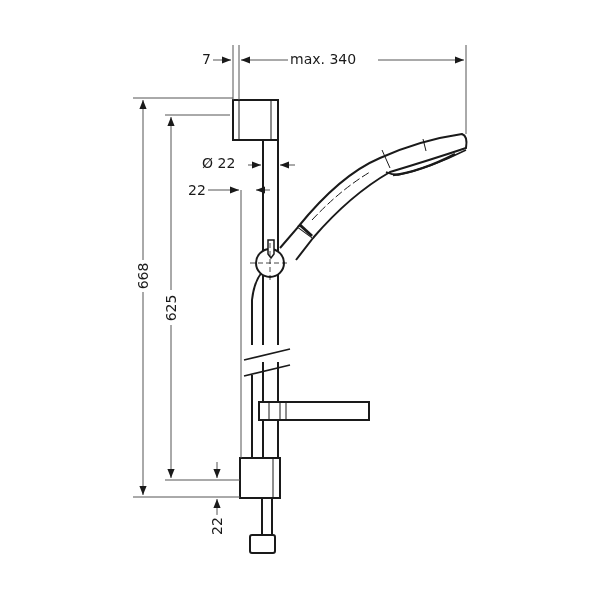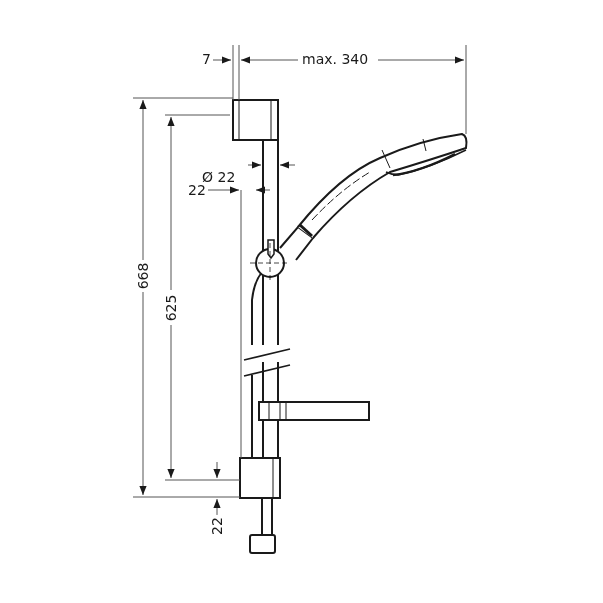--- a/index.html
+++ b/index.html
@@ -100,18 +100,18 @@
     <line x1="165" y1="480" x2="240" y2="480"></line>
     <line x1="171" y1="117" x2="171" y2="290" marker-start="url(#arr)"></line>
     <line x1="171" y1="325" x2="171" y2="478" marker-end="url(#arr)"></line>
 
     <line x1="217" y1="462" x2="217" y2="478" marker-end="url(#arr)"></line>
     <line x1="217" y1="515" x2="217" y2="499" marker-end="url(#arr)"></line>
   </g>
 </svg>
 
 <div class="lbl" style="left:200px;top:51px;">7</div>
-<div class="lbl" style="left:300px;top:51px;text-align:right;">max. 340</div>
-<div class="lbl" style="left:200px;top:169px;">Ø 22</div>
+<div class="lbl" style="left:288px;top:51px;text-align:right;">max. 340</div>
+<div class="lbl" style="left:200px;top:155px;">Ø 22</div>
 <div class="lbl" style="left:186px;top:182px;">22</div>
 <div class="lbl vert" style="left:128px;top:268px;">668</div>
 <div class="lbl vert" style="left:156px;top:300px;">625</div>
 <div class="lbl vert" style="left:206px;top:518px;">22</div>
 
 </body></html>

